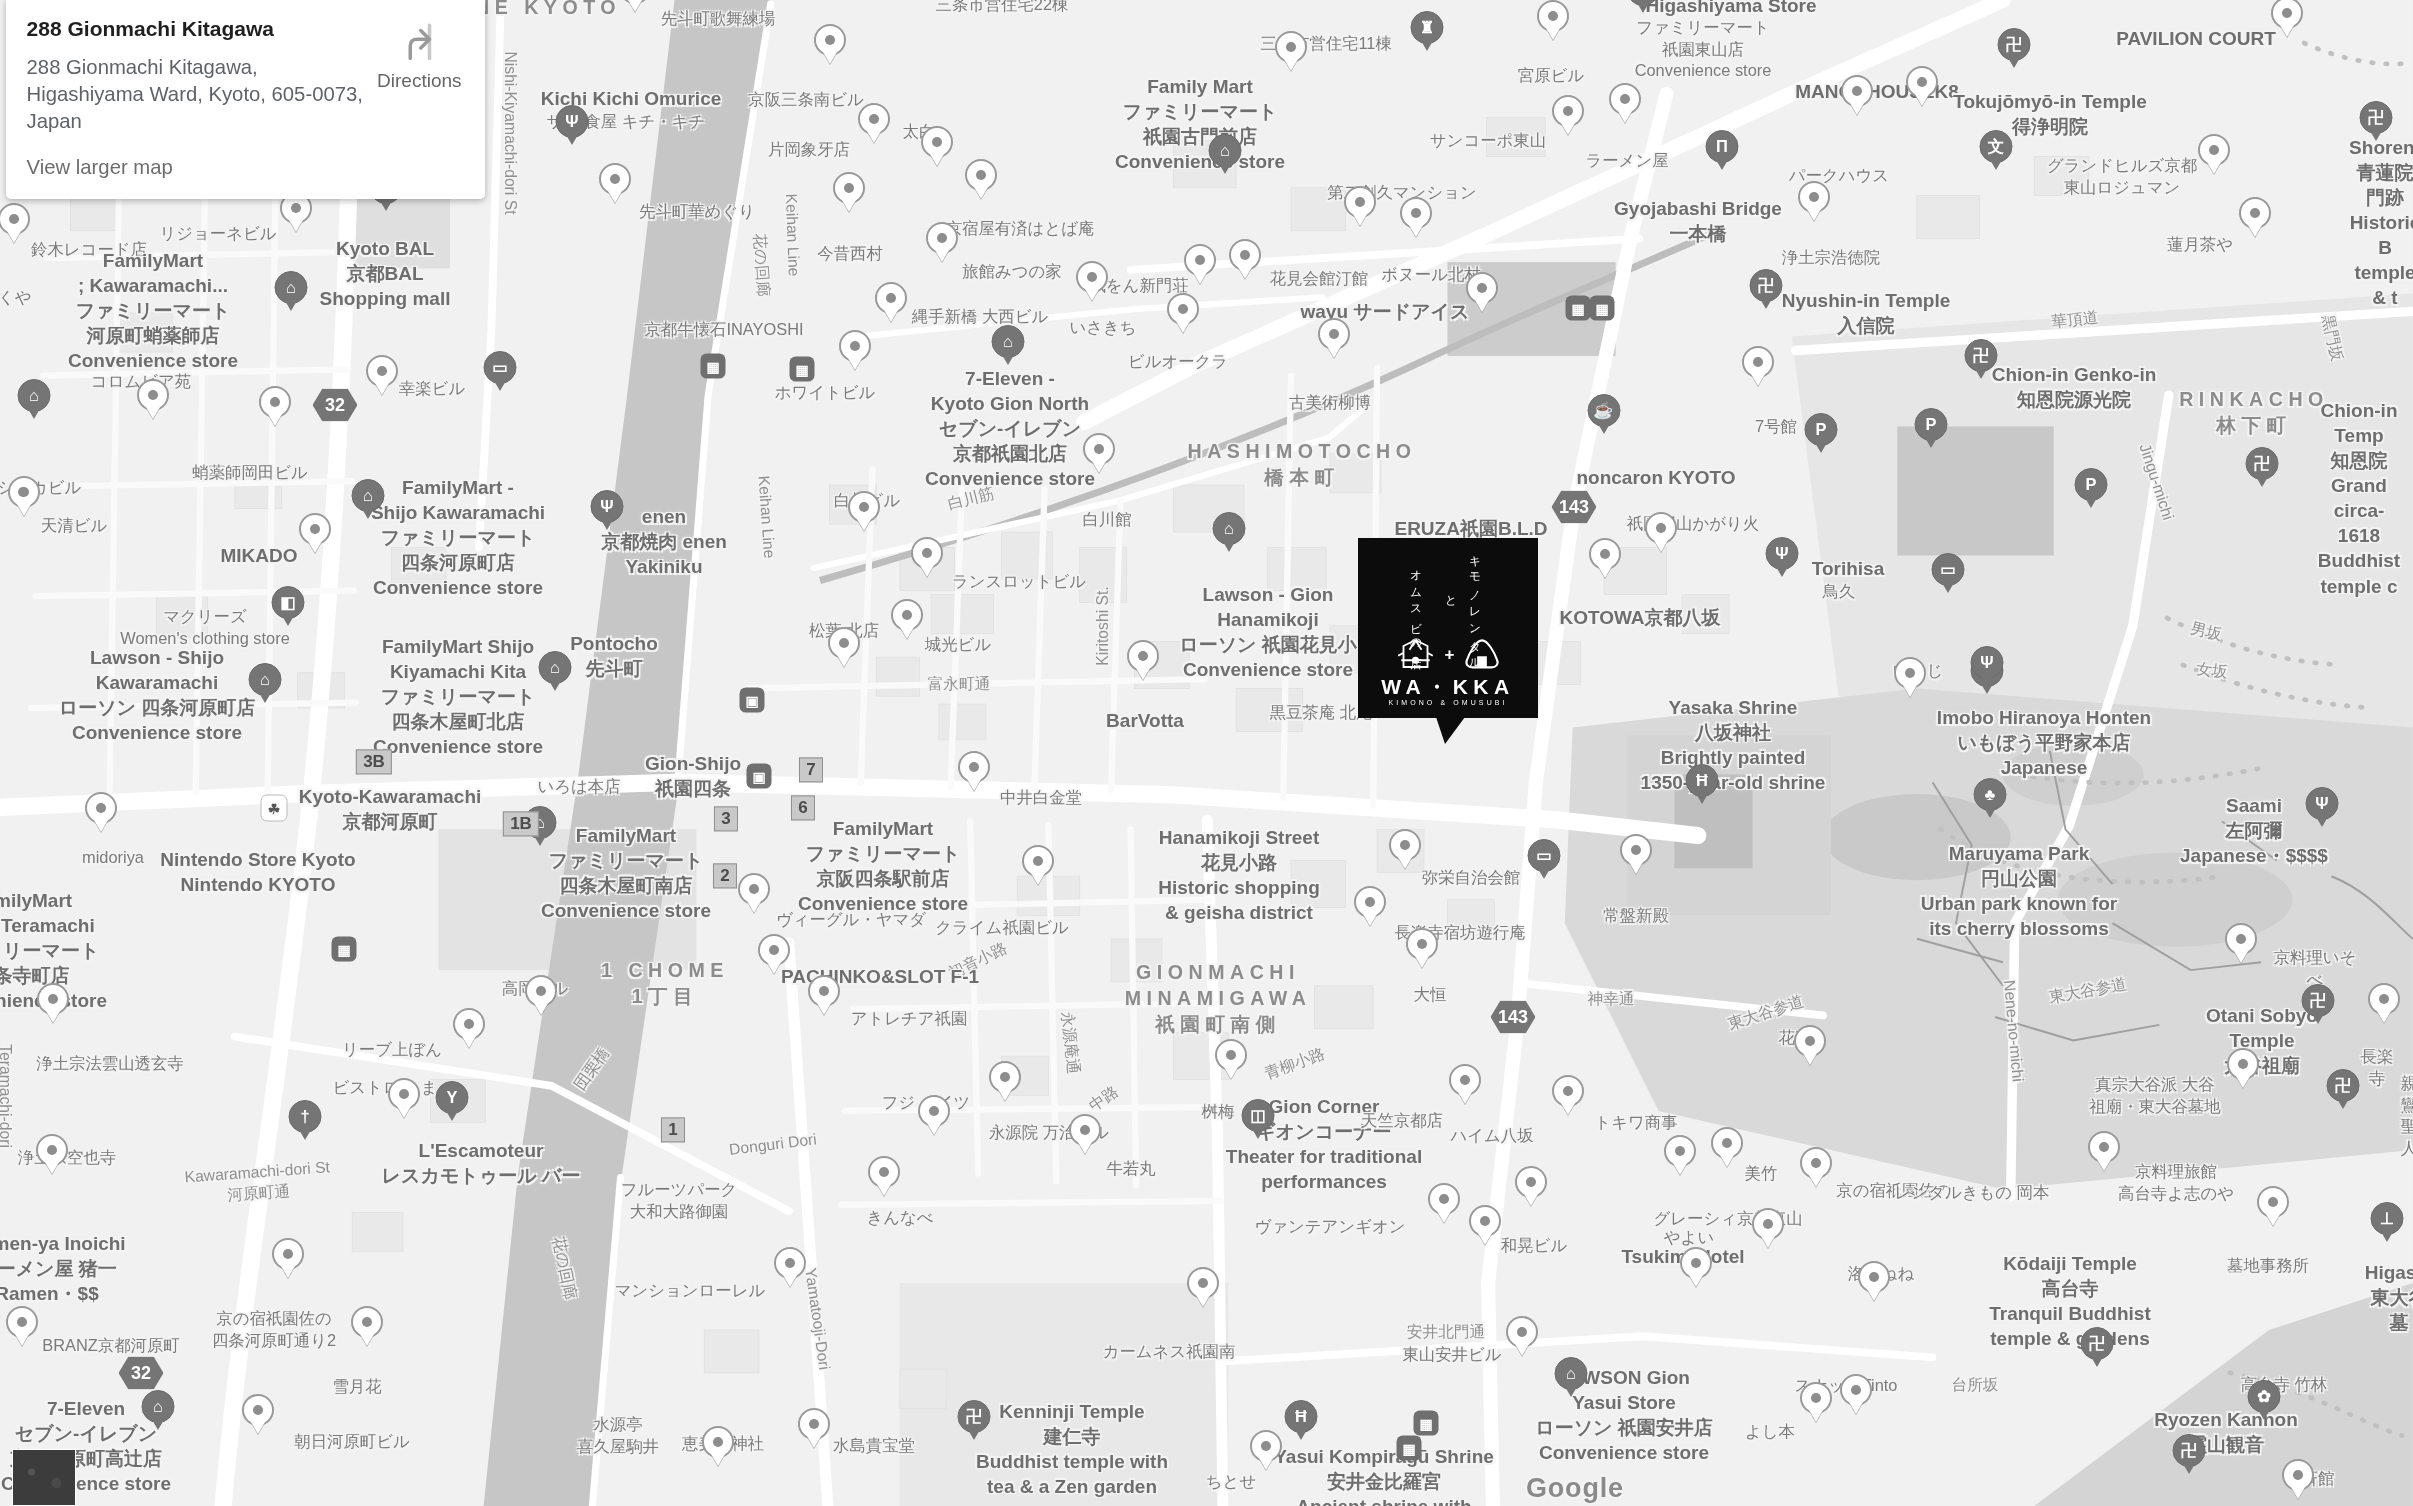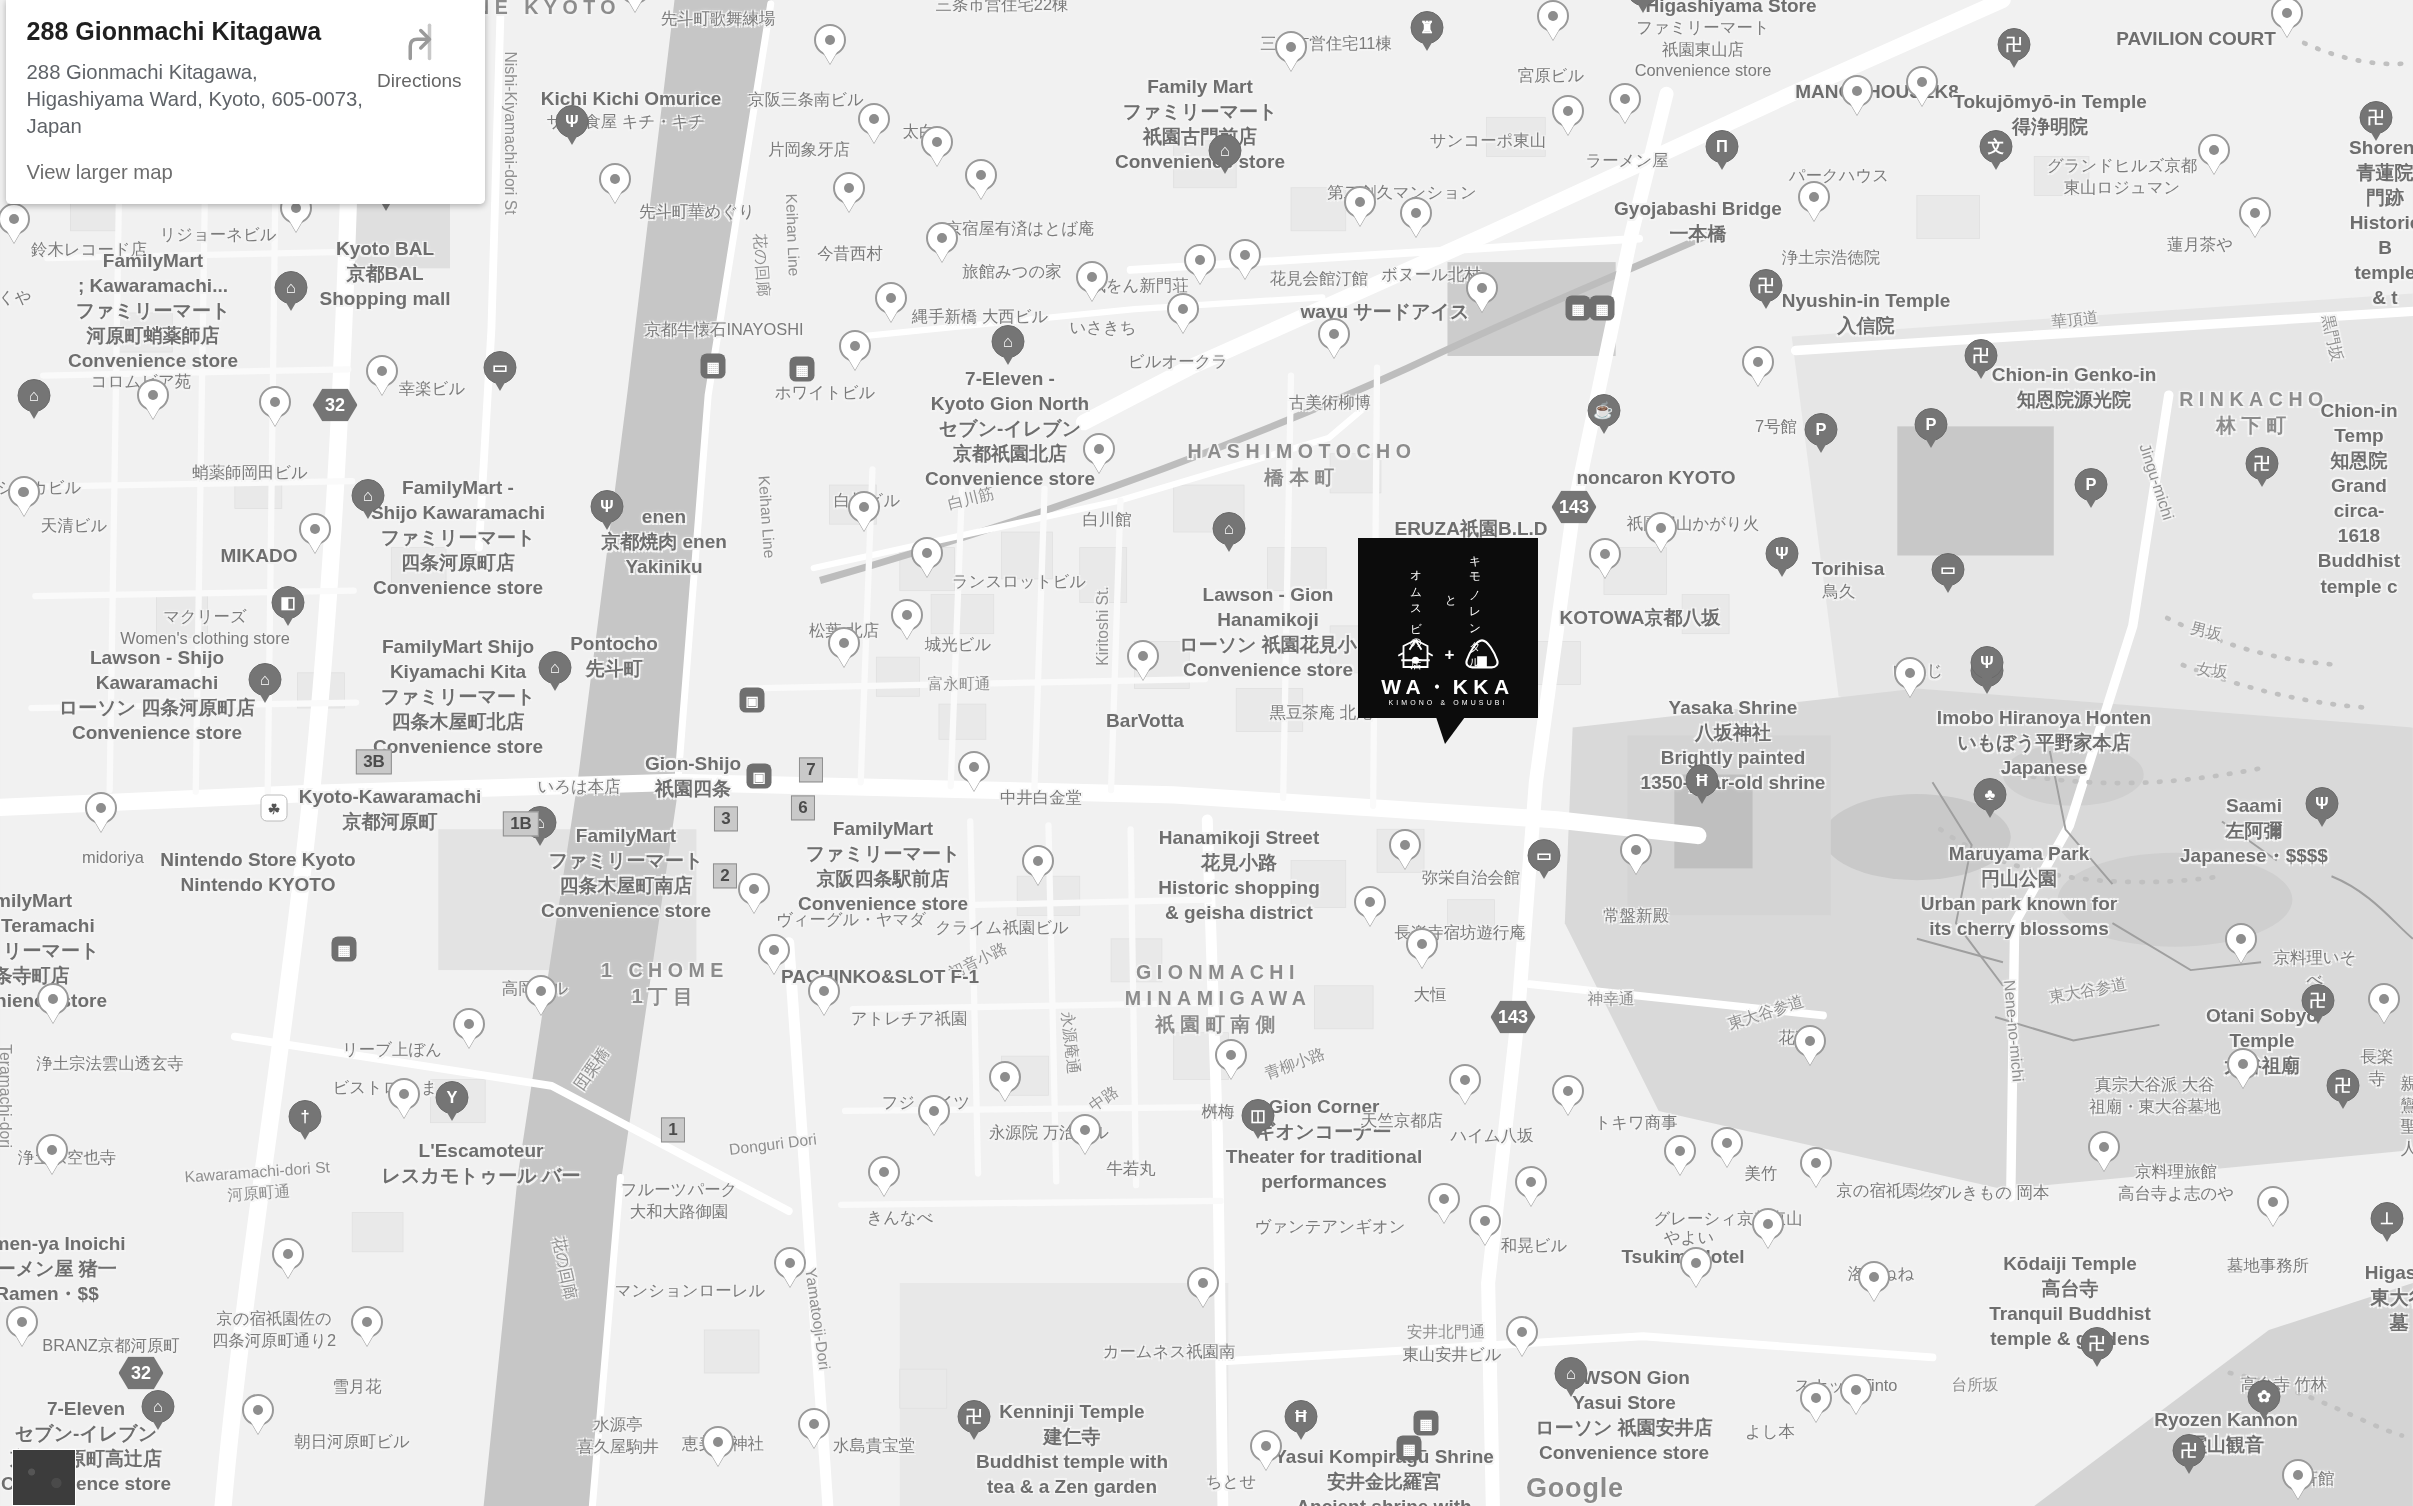--- a/index.html
+++ b/index.html
@@ -32,21 +32,21 @@
   .sq.lite{background:#fff;color:#555;border:1.6px solid #bbb}
   .stb{position:absolute;z-index:3;transform:translate(-50%,-50%);background:#c9c9c9;border:1.6px solid #8f8f8f;
        color:#4c4c4c;font-weight:bold;font-size:17px;padding:1.6px 6.3px}
   .shield{position:absolute;z-index:3;transform:translate(-50%,-50%);width:45px;height:33px;background:#757575;
           color:#fff;font-weight:bold;font-size:18px;display:flex;align-items:center;justify-content:center;
           clip-path:polygon(22% 0,78% 0,100% 50%,78% 100%,22% 100%,0 50%)}
   
   .info-card{position:absolute;left:6.3px;top:0;width:479px;z-index:10;background:#fff;
              border-radius:0 0 4.7px 4.7px;box-shadow:0 1.6px 6.3px rgba(0,0,0,.28);
              display:flex;justify-content:space-between;padding:17px 19px 20.3px 20.3px;box-sizing:border-box}
-  .ic-title{font-size:25px;font-weight:bold;color:#1f1f1f;margin-bottom:12.5px}
+  .ic-title{font-size:21px;font-weight:bold;color:#1f1f1f;margin-bottom:12.5px}
   .ic-addr{font-size:20.3px;color:#5f6368;line-height:1.35;white-space:pre-line;margin-bottom:20.3px}
   .ic-link{font-size:20.3px;color:#6d6d6d;text-decoration:none;cursor:pointer}
   .ic-dir{width:94px;text-align:center;color:#666;font-size:19px;cursor:pointer}
   .ic-dir svg{display:block;margin:3.1px auto 7.8px}
   
   .wakka{position:absolute;left:1358px;top:538px;width:180px;height:180px;background:#0c0c0c;z-index:5;cursor:pointer}
   .w-tail{position:absolute;left:78px;top:179px;width:0;height:0;
           border-left:9.4px solid transparent;border-right:20.3px solid transparent;border-top:27px solid #0c0c0c}
   .w-vtxt{position:absolute;writing-mode:vertical-rl;color:#fff;font-size:11.7px;letter-spacing:3.9px}
   .w-v1{right:56px;top:9.4px}
@@ -343,21 +343,21 @@
       <div class="lbl p" style="left: 1041px; top: 798px;">中井白金堂</div>
       <div class="lbl b" style="left: 259px; top: 556px;">MIKADO</div>
       <div class="lbl p" style="left: 74px; top: 526px;">天清ビル</div>
       <div class="lbl p" style="left: 31px; top: 488px;">ニシオカビル</div>
       <div class="lbl p" style="left: 250px; top: 473px;">蛸薬師岡田ビル</div>
       <div class="lbl p" style="left: 141px; top: 382px;">コロムビア苑</div>
       <div class="lbl p" style="left: 432px; top: 389px;">幸楽ビル</div>
       <div class="lbl b" style="left: 385px; top: 274px;">Kyoto BAL
 京都BAL
 Shopping mall</div>
-      <div class="lbl p" style="left: 218px; top: 235px;">リジョーネビル</div>
+      <div class="lbl p" style="left: 218px; top: 235px; font-family: Liberation Mono, monospace;">リジョーネビル</div>
       <div class="lbl p" style="left: 89px; top: 250px;">鈴木レコード店</div>
       <div class="lbl p" style="left: 6.3px; top: 298px;">きくや</div>
       <div class="lbl b" style="left: 153px; top: 311px;">FamilyMart
 ; Kawaramachi...
 ファミリーマート
 河原町蛸薬師店
 Convenience store</div>
       <div class="lbl p" style="left: 579px; top: 787px;">いろは本店</div>
       <div class="lbl b" style="left: 390px; top: 809px;">Kyoto-Kawaramachi
 京都河原町</div>

